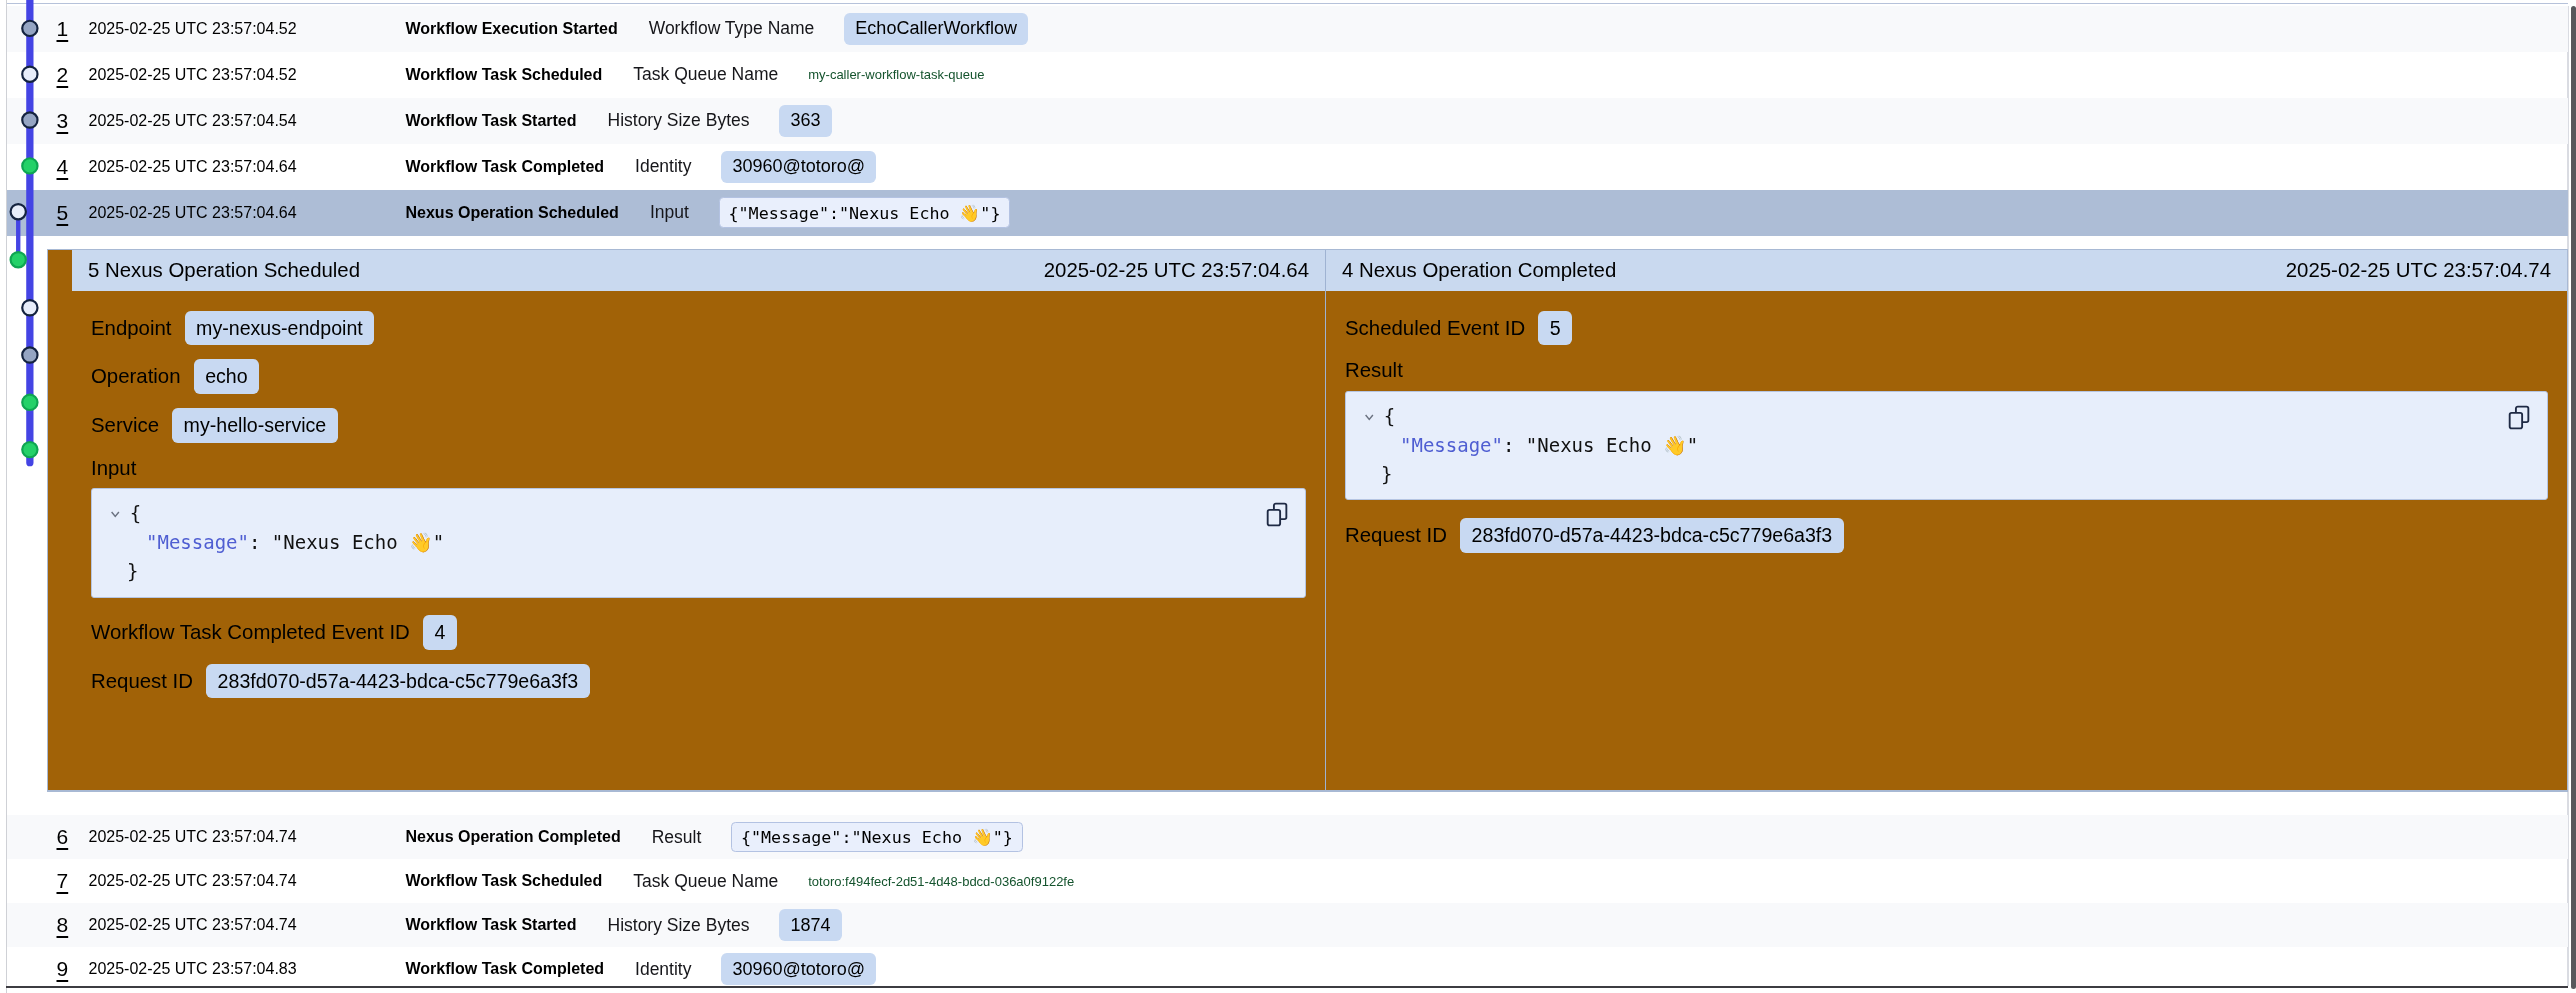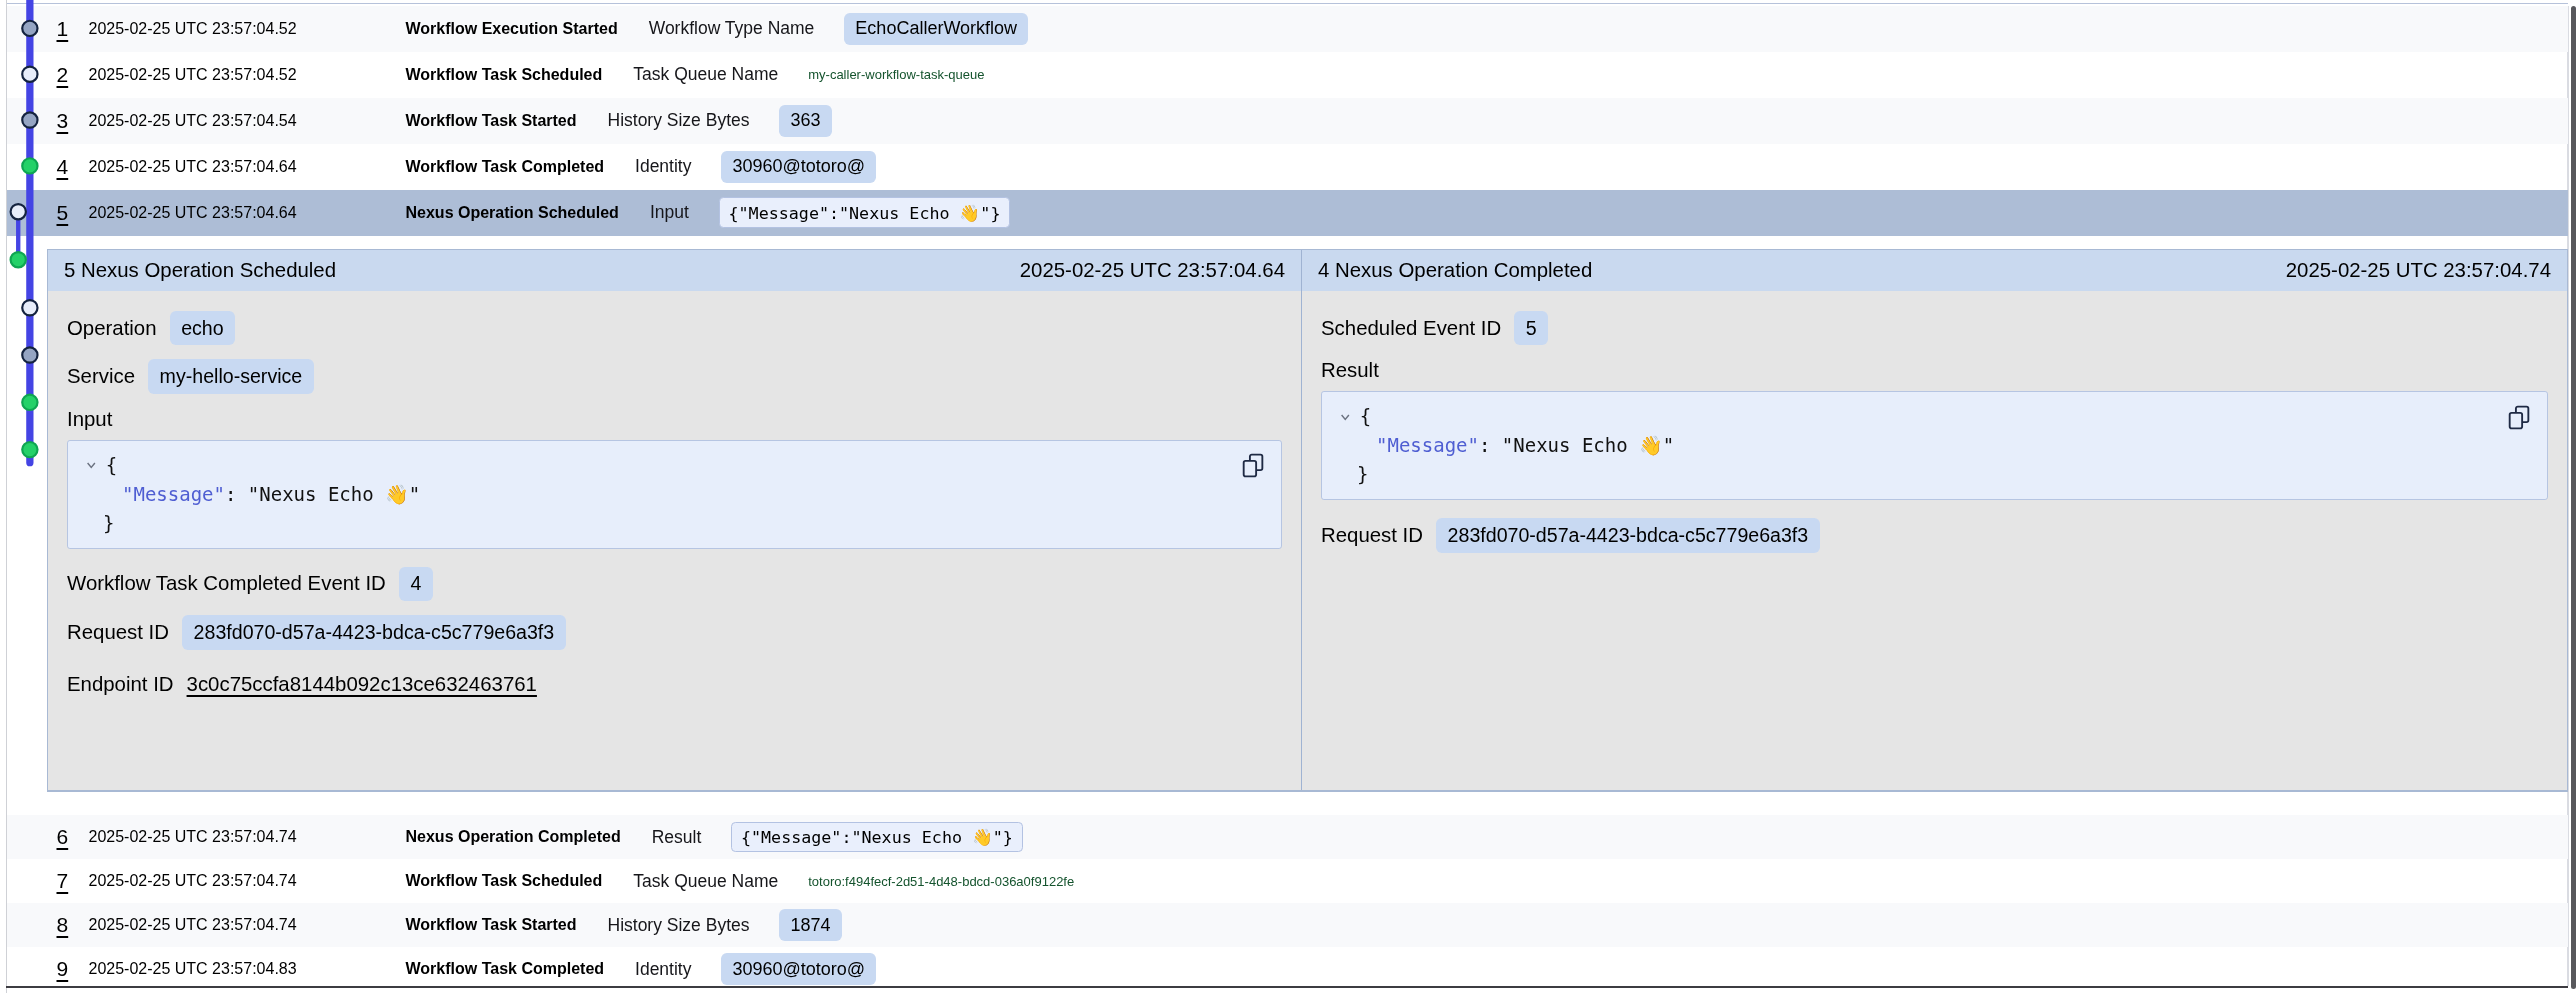--- a/index.html
+++ b/index.html
@@ -22,21 +22,21 @@
   .num{width:32px;flex:0 0 32px;font-size:21px;color:#000;text-decoration:underline;text-underline-offset:3.6px;cursor:pointer;}
   .ts{width:317px;flex:0 0 317px;font-size:16px;}
   .ename{font-size:16px;font-weight:700;margin-right:31px;white-space:nowrap;}
   .dlabel{font-size:17.5px;margin-right:30px;color:#16161a;white-space:nowrap;}
   .chip{background:#c8d9f2;border-radius:5.8px;padding:5.8px 11px;font-size:18px;white-space:nowrap;}
   .codechip{font-family:"DejaVu Sans Mono",monospace;font-size:16.7px;background:#e9effc;
     border:1.5px solid #b3c2e2;border-radius:4.4px;padding:4.4px 8.7px;white-space:nowrap;}
   .rowlink{font-size:13px;text-underline-offset:3.6px;color:#14532d;cursor:pointer;white-space:nowrap;}
 
   .panel{position:absolute;left:47px;top:249px;width:2521px;height:543px;box-sizing:border-box;
-    border:1.5px solid #a8b9d4;border-bottom-width:2.2px;background:#e5e5e5;display:flex;z-index:2;}
+    border:1.5px solid #a8b9d4;border-bottom-width:2.2px;background:#a16207;display:flex;z-index:2;padding-left:24px;}
   .pane-left{width:1254px;flex:0 0 1254px;border-right:1.5px solid #9fb3d2;box-sizing:border-box;overflow:hidden;}
   .pane-right{flex:1;overflow:hidden;}
   .pane-header{height:41px;background:#c9d9ef;display:flex;align-items:center;justify-content:space-between;
     padding:0 16px;font-size:20.4px;}
   .pane-title{white-space:nowrap;}
   .pane-ts{white-space:nowrap;}
   .pane-body{padding:5.8px 19px 0;}
   .field{display:flex;align-items:center;margin:14px 0;font-size:20.4px;}
   .flabel{margin-right:13px;white-space:nowrap;}
   .chip.lg{font-size:19.6px;padding:5.8px 11.6px;}
@@ -118,20 +118,24 @@
 
   <div class="panel">
 
     <div class="pane-left">
       <div class="pane-header">
         <span class="pane-title">5 Nexus Operation Scheduled</span>
         <span class="pane-ts">2025-02-25 UTC 23:57:04.64</span>
       </div>
       <div class="pane-body">
         <div class="field">
+          <span class="flabel">Endpoint</span>
+          <span class="chip lg">my-nexus-endpoint</span>
+        </div>
+        <div class="field">
           <span class="flabel">Operation</span>
           <span class="chip lg">echo</span>
         </div>
         <div class="field">
           <span class="flabel">Service</span>
           <span class="chip lg">my-hello-service</span>
         </div>
         <div class="field" style="margin-bottom:4.4px;">
           <span class="flabel">Input</span>
         </div>
@@ -158,24 +162,20 @@
           </button>
         </div>
         <div class="field">
           <span class="flabel">Workflow Task Completed Event ID</span>
           <span class="chip lg">4</span>
         </div>
         <div class="field">
           <span class="flabel">Request ID</span>
           <span class="chip lg">283fd070-d57a-4423-bdca-c5c779e6a3f3</span>
         </div>
-        <div class="field mt">
-          <span class="flabel">Endpoint ID</span>
-          <a class="idlink">3c0c75ccfa8144b092c13ce632463761</a>
-        </div>
       </div>
     </div>
 
     <div class="pane-right">
       <div class="pane-header">
         <span class="pane-title">4 Nexus Operation Completed</span>
         <span class="pane-ts">2025-02-25 UTC 23:57:04.74</span>
       </div>
       <div class="pane-body">
         <div class="field">

